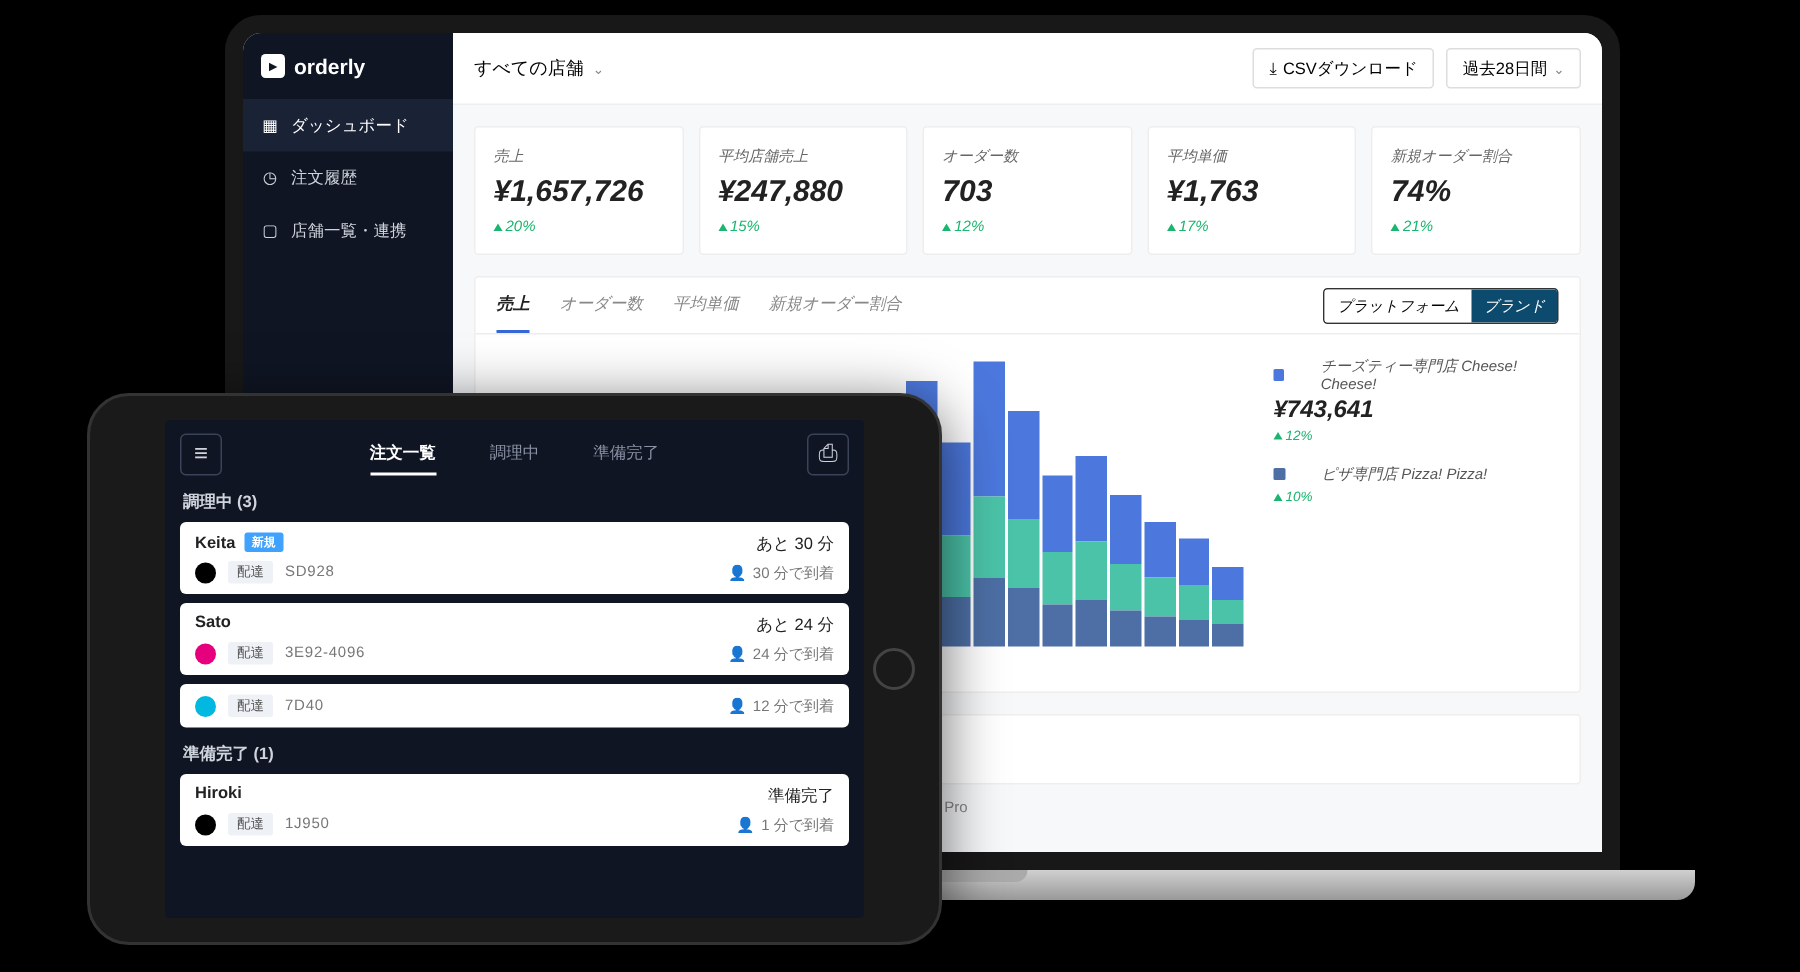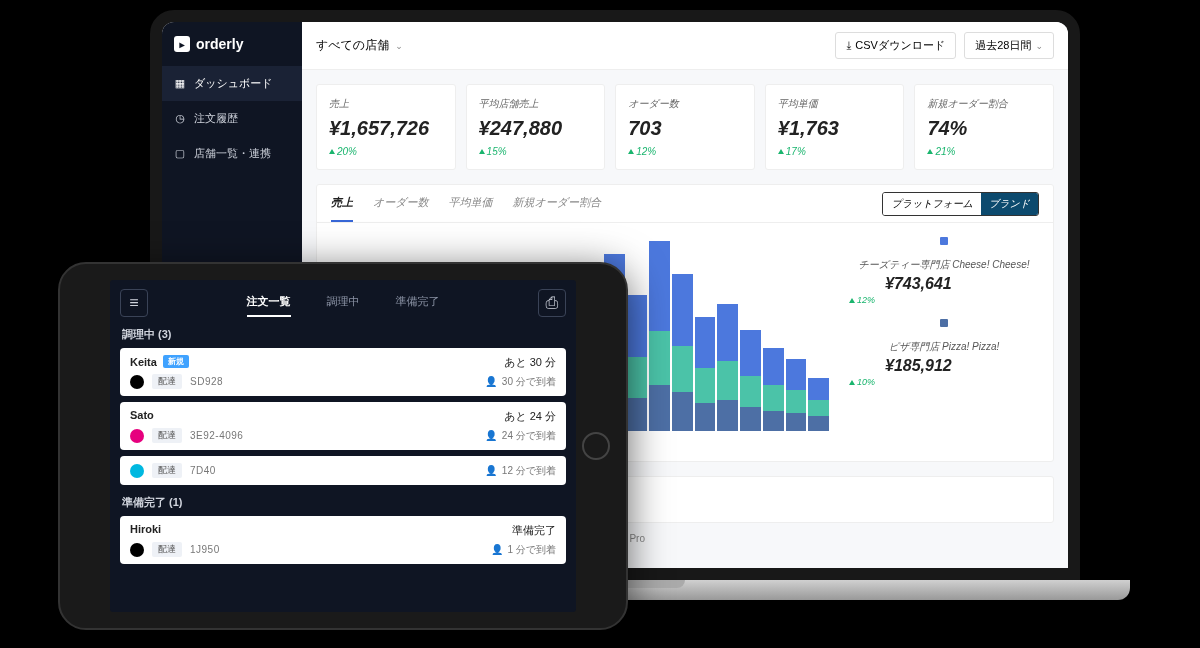--- a/index.html
+++ b/index.html
@@ -47,23 +47,23 @@
 .chart { flex: 1; height: 210px; display: flex; align-items: flex-end; gap: 2px; padding-bottom: 16px; position: relative; }
 .chart-x { position: absolute; bottom: 0; left: 50%; transform: translateX(-50%); font-size: 9px; color: #999; }
 .bar-group { flex: 1; display: flex; flex-direction: column-reverse; max-width: 24px; }
 .bar-seg { width: 100%; }
 .bar-seg.s0 { background: #4d6fa5; }
 .bar-seg.s1 { background: #4bc3a8; }
 .bar-seg.s2 { background: #4c78dd; }
 
 .legend { width: 190px; display: flex; flex-direction: column; gap: 14px; font-size: 10px; }
 .legend-item { }
-.legend-head { display: flex; align-items: center; gap: 13px; color: #555; margin-bottom: 3px; flex-direction: column; }
+.legend-head { display: flex; align-items: center; gap: 24px; color: #555; margin-bottom: 3px; }
 .legend-swatch { width: 8px; height: 8px; border-radius: 1px; }
-.legend-val { font-size: 16px; font-weight: 600; color: #222; margin-left: 36px; }
+.legend-val { font-size: 16px; font-weight: 600; color: #222; }
 .legend-delta { color: #1ab56e; font-size: 9px; margin-top: 2px; display: flex; align-items: center; gap: 2px; }
 
 .section-label { background: #fff; border: 1px solid #eee; border-radius: 3px; margin-top: 14px; padding: 14px; font-size: 12px; }
 
 
 .tablet { position: absolute; top: 262px; left: 58px; width: 570px; height: 368px; background: #1a1a1a; border-radius: 28px; border: 2px solid #333; padding: 16px 50px; box-shadow: 0 8px 40px rgba(0,0,0,0.6); }
 .tablet-home { position: absolute; right: 16px; top: 50%; transform: translateY(-50%); width: 28px; height: 28px; border: 2px solid #444; border-radius: 50%; }
 .tablet-screen { width: 100%; height: 100%; background: #0f1523; border-radius: 3px; overflow: hidden; padding: 8px 10px; color: #cfd3dc; }
 
 .t-top { display: flex; align-items: center; justify-content: space-between; }
@@ -298,21 +298,20 @@
                       <span>チーズティー専門店 Cheese! Cheese!</span>
                     </div>
                     <div class="legend-val">¥743,641</div>
                     <div class="legend-delta"><span class="arrow-up"></span>12%</div>
                   </div>
                   <div class="legend-item">
                     <div class="legend-head">
                       <span class="legend-swatch" style="background:#4d6fa5"></span>
                       <span>ピザ専門店 Pizza! Pizza!</span>
                     </div>
-                    <div class="legend-val">¥185,912</div>
                     <div class="legend-delta"><span class="arrow-up"></span>10%</div>
                   </div>
                 </div>
             </div>
           </div>
           <div class="section-label">ブランド別</div>
         </div>
       </div>
     </div>
     <span class="laptop-label">MacBook Pro</span>

